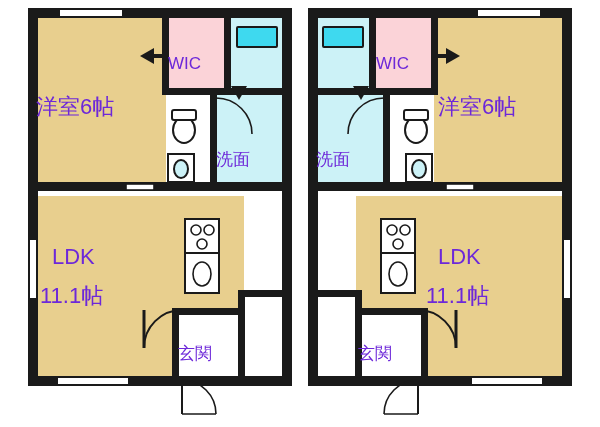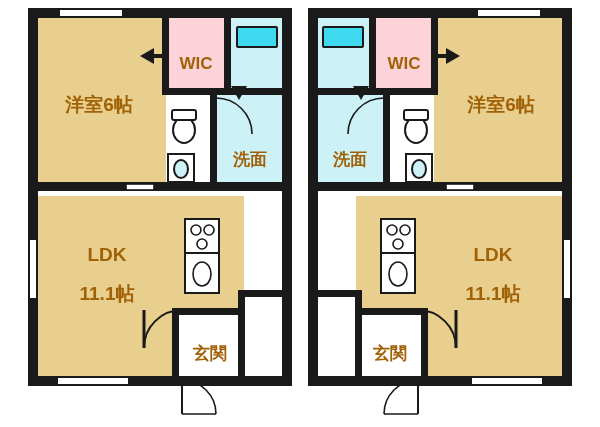--- a/index.html
+++ b/index.html
@@ -9,22 +9,22 @@
   .u-left{left:0;}
   .u-right{left:314px;}
 
   
   .abs{position:absolute;box-sizing:border-box;}
   .wall{background:#1a1a1a;}
   .room{background:#e8cf8e;}
   .pink{background:#fbd3d8;}
   .cyan{background:#ccf2f7;}
   .white{background:#ffffff;}
-  .label{position:absolute;color:#a16207;font-weight:bold;text-align:center;white-space:nowrap;line-height:1.15;}
-  .lbl-lg{font-size:19px;}
+  .label{position:absolute;color:#6d28d9;font-weight:normal;white-space:nowrap;line-height:1.15;}
+  .lbl-lg{font-size:22px;}
   .lbl-md{font-size:17px;}
   .tub{background:#3ed9ef;border:2px solid #1a1a1a;box-sizing:border-box;border-radius:2px;}
   svg{display:block;overflow:visible;}
 </style>
 </head>
 <body>
 
 <div id="plan">
 
   <div class="unit u-left">

